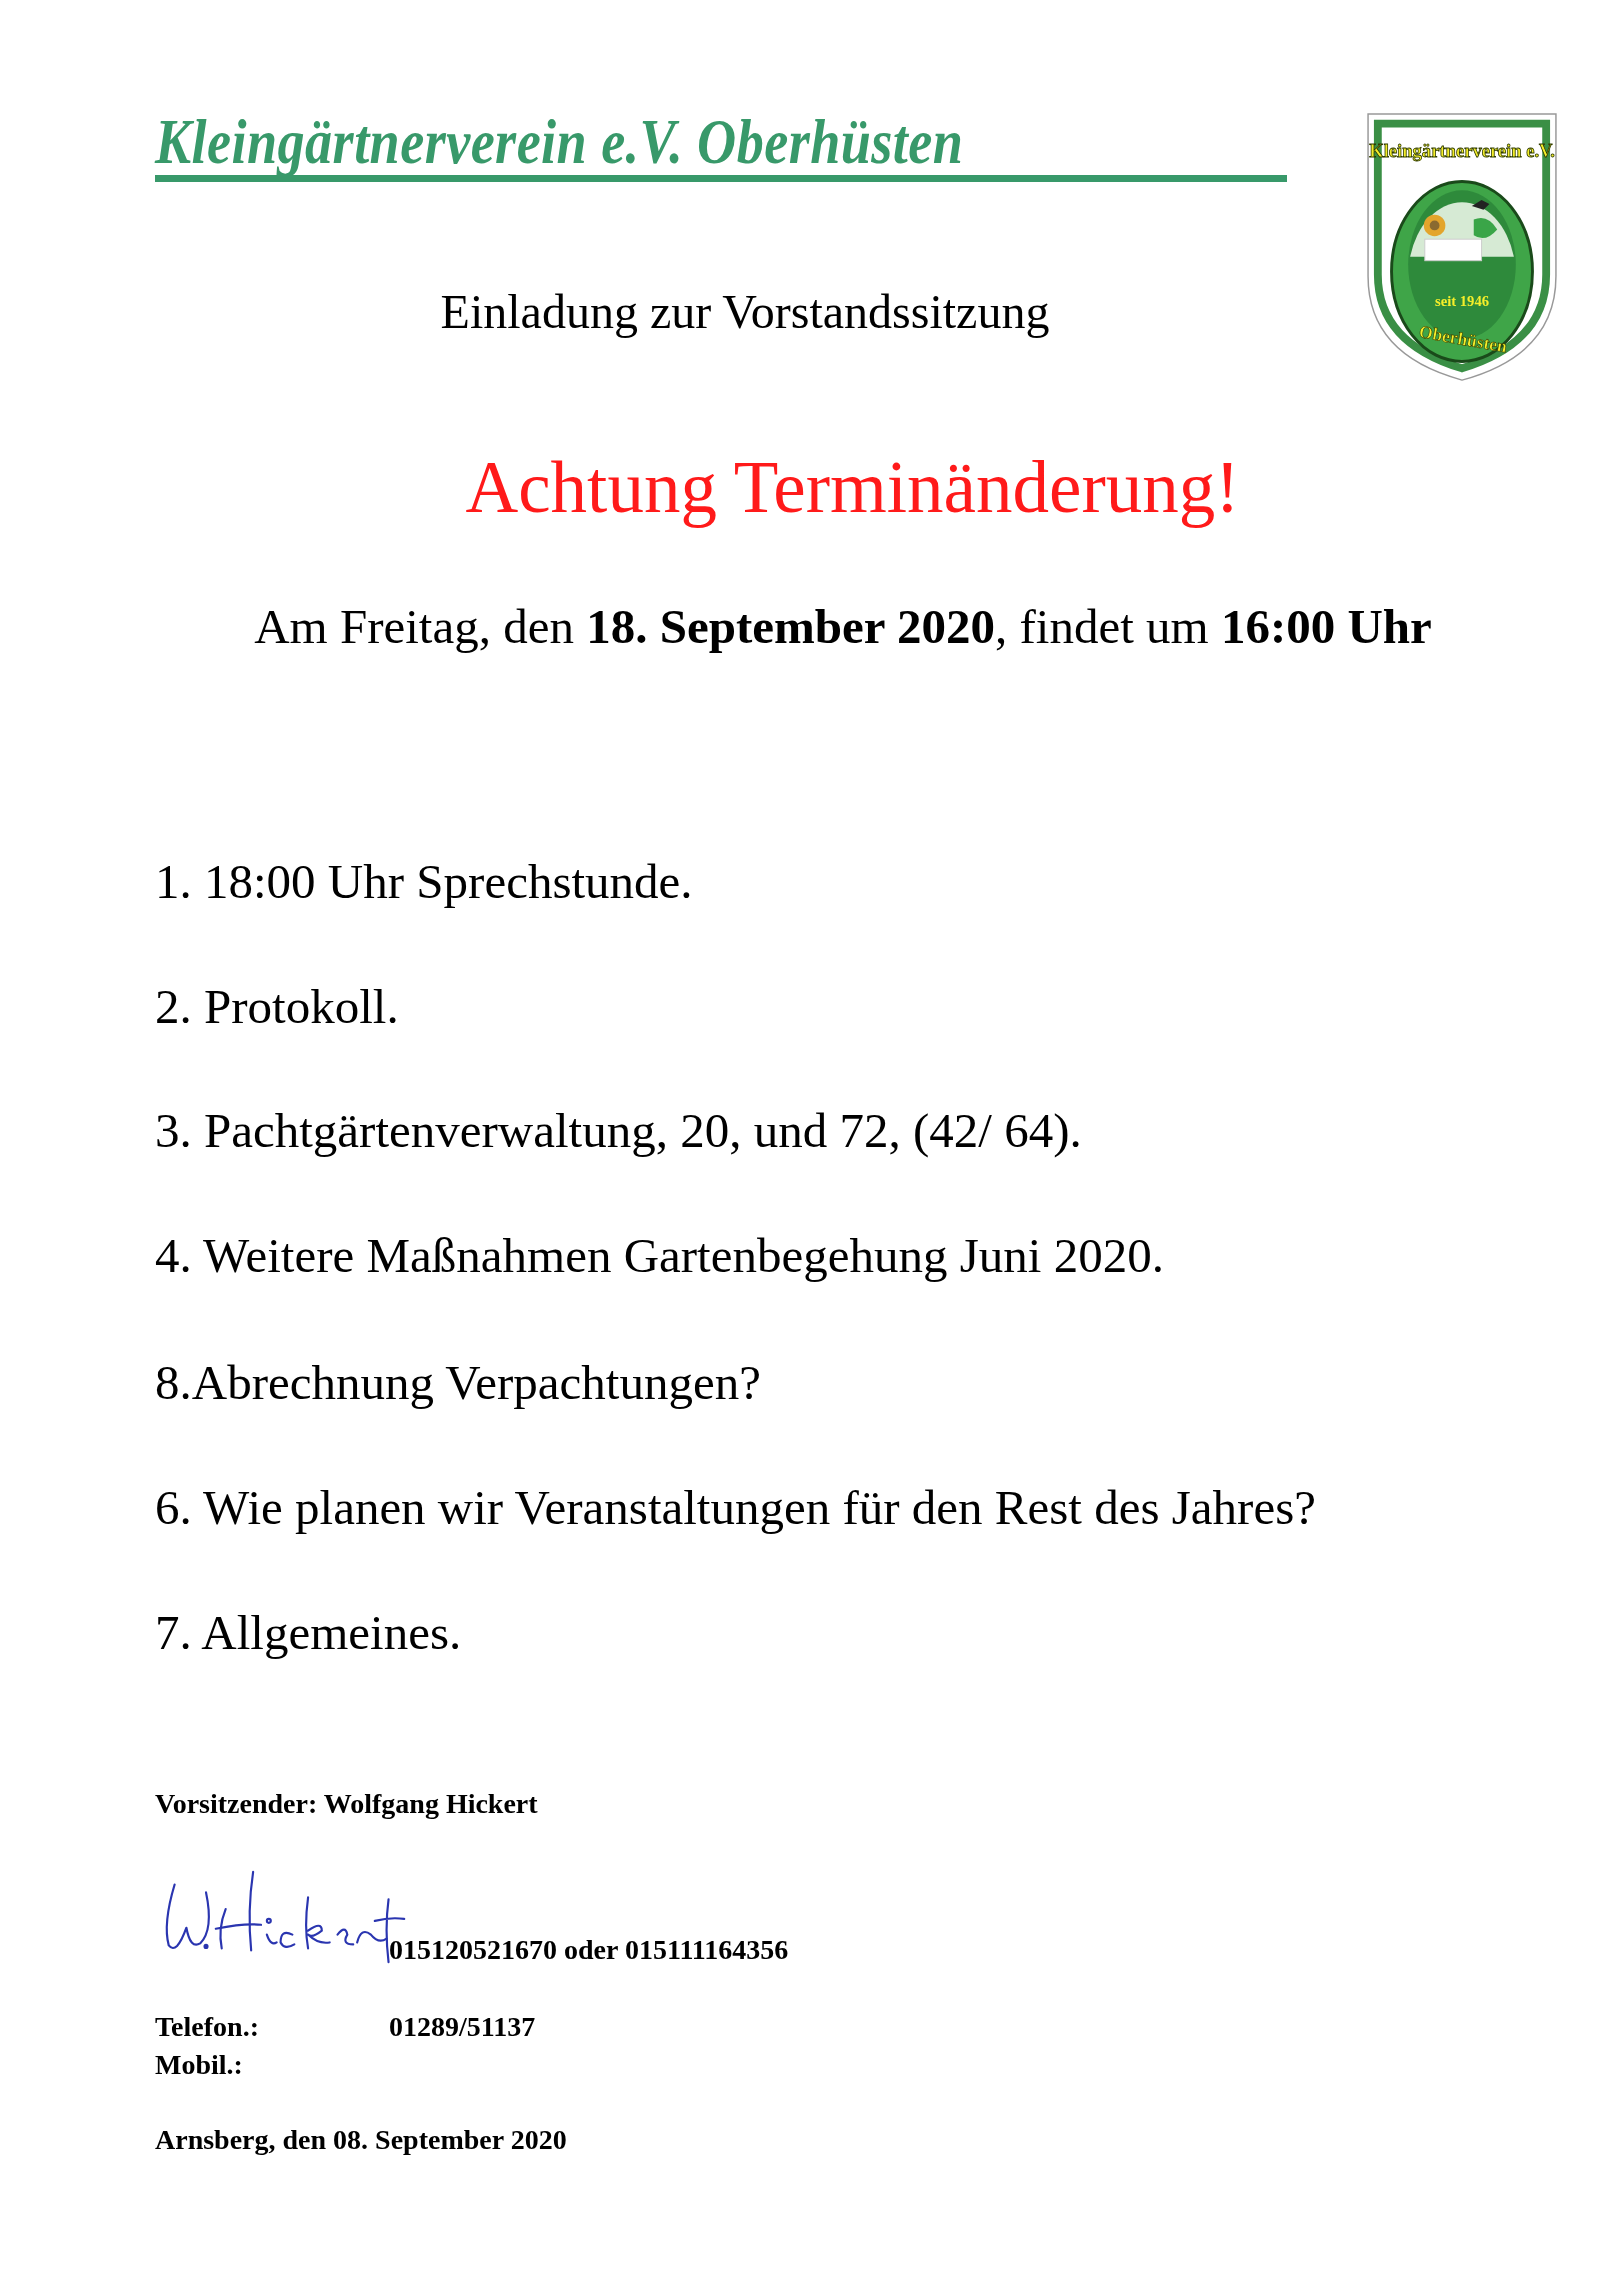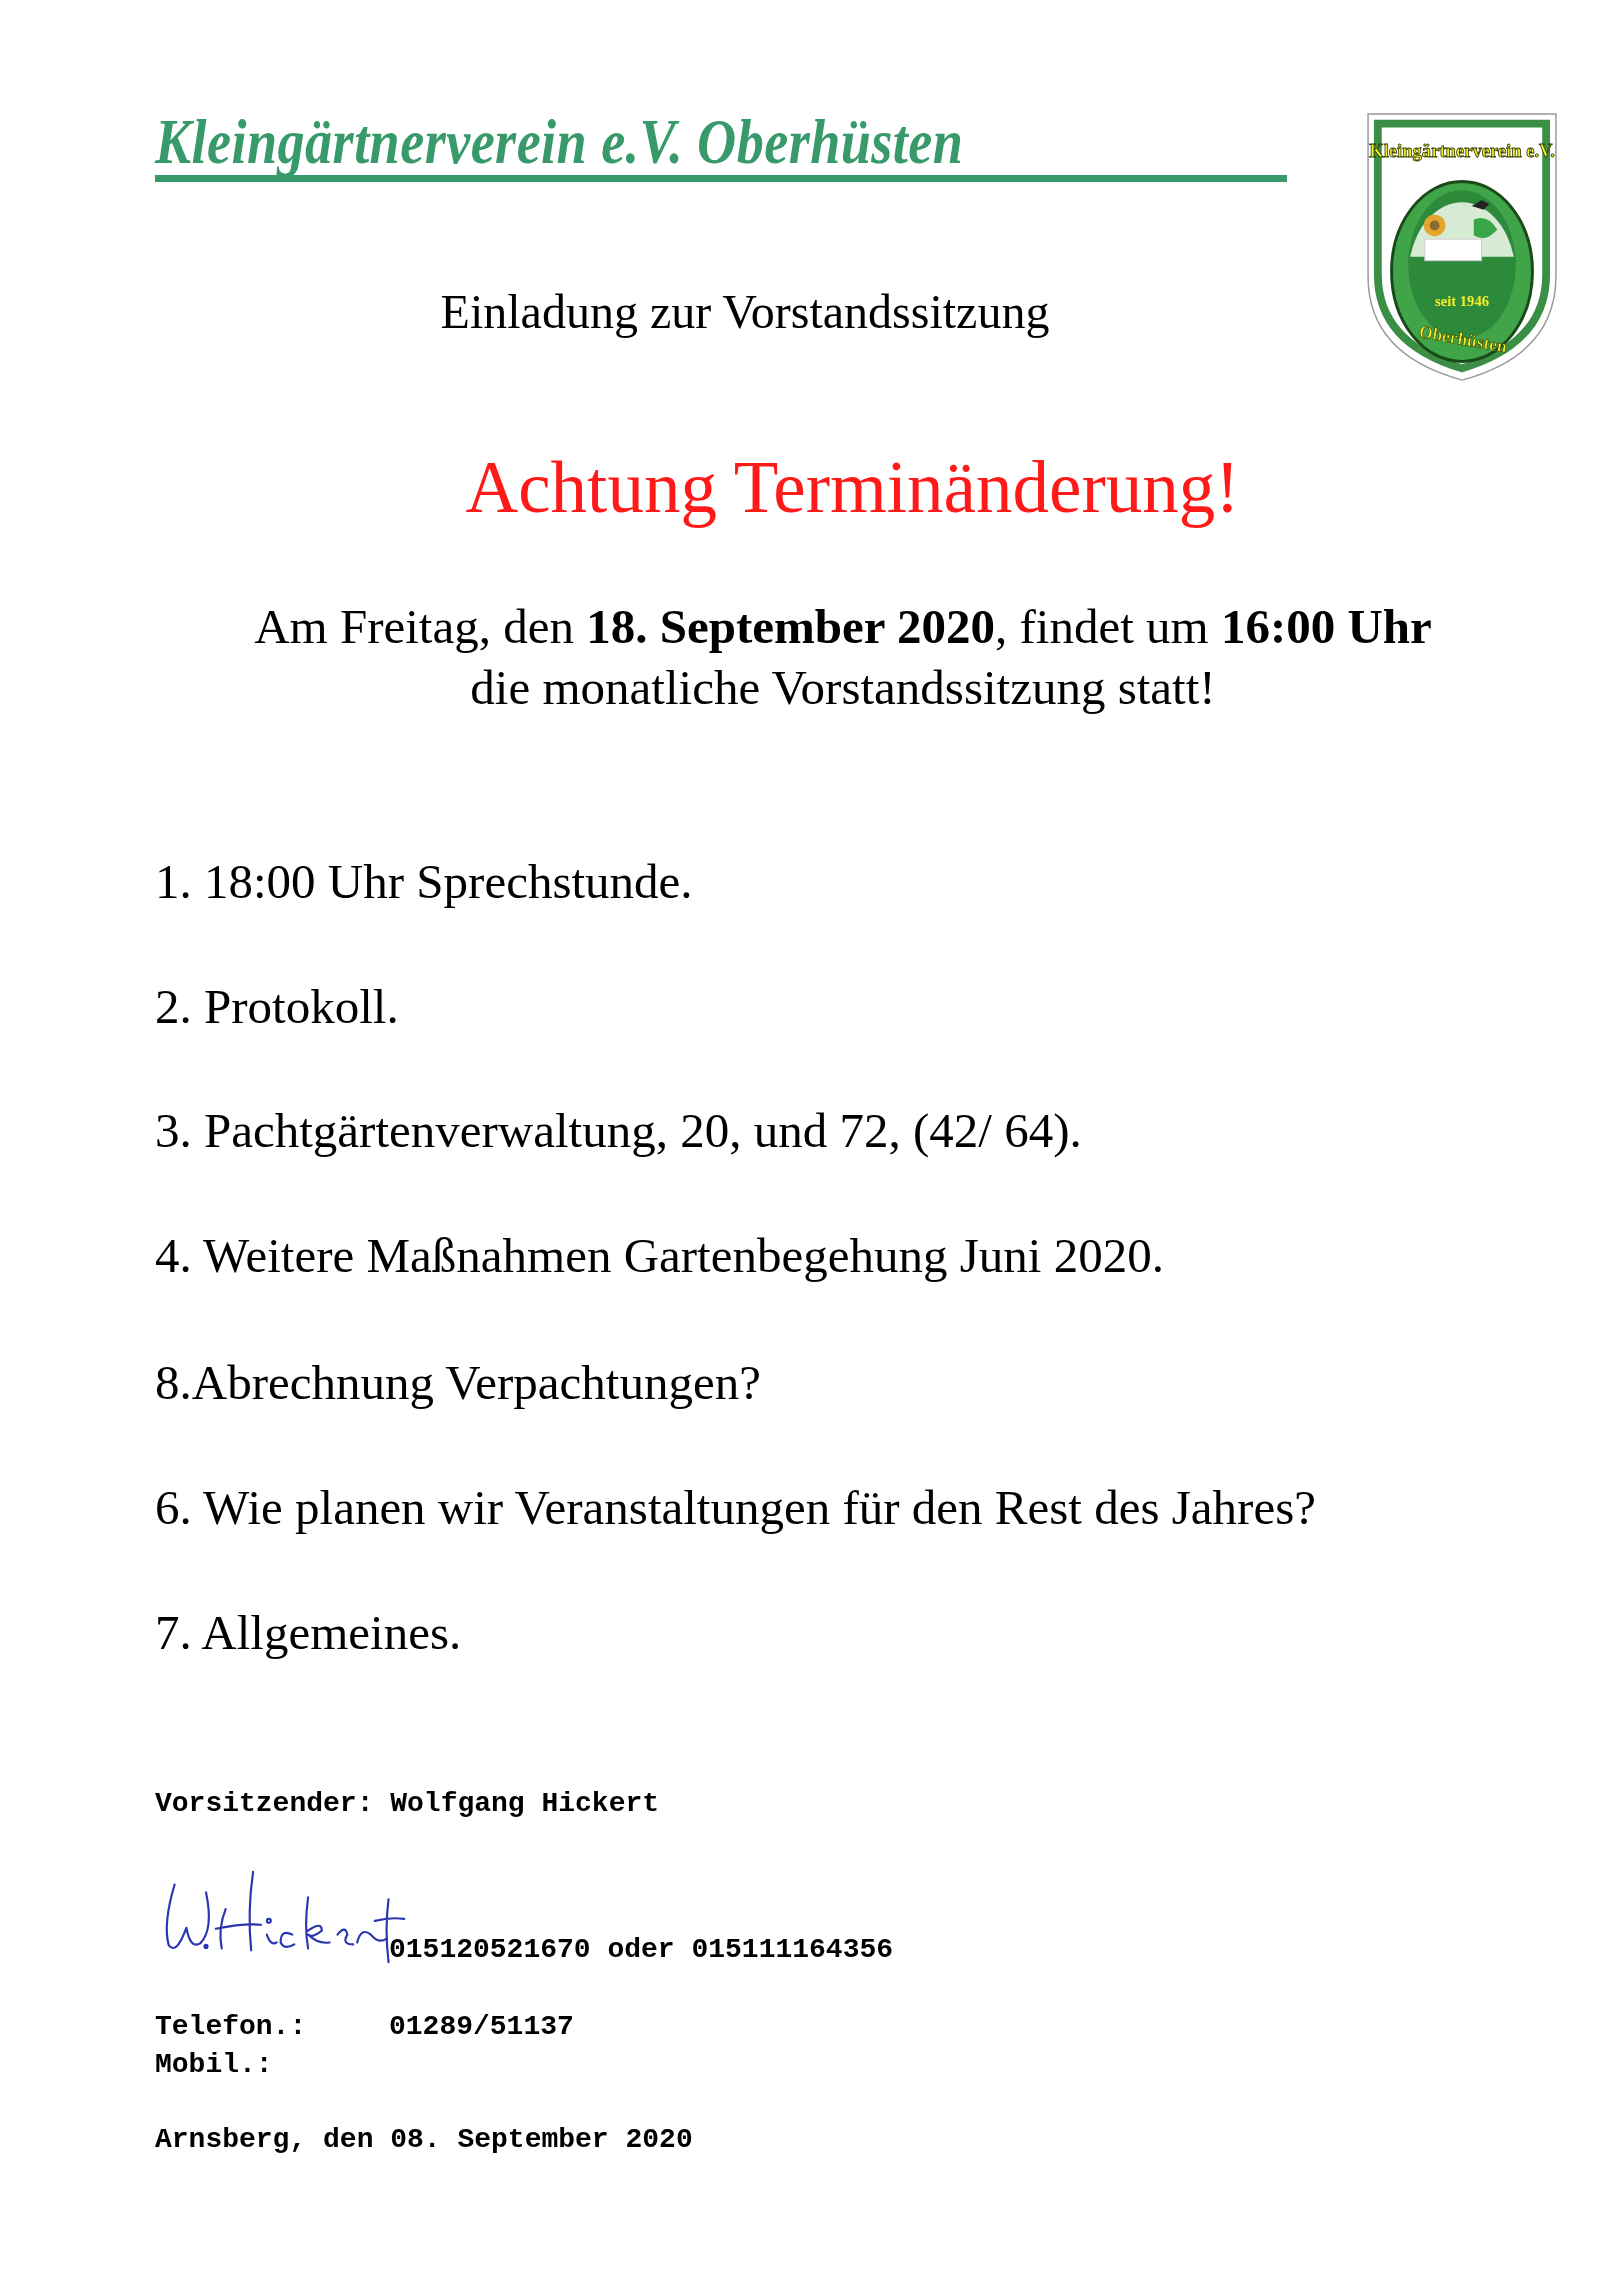--- a/index.html
+++ b/index.html
@@ -8,21 +8,21 @@
     .abs { position: absolute; }
     #club-title { left: 155px; top: 106px; font-size: 63px; font-weight: bold; font-style: italic;
                   color: #38996a; white-space: nowrap; letter-spacing: 0.5px;
                   transform: scaleX(0.86); transform-origin: left top; }
     #title-rule { left: 155px; top: 175px; width: 1132px; height: 6.9px; background: #38996a; }
     #page-title { left: 0; width: 1490px; top: 284px; text-align: center; font-size: 48px; }
     #notice { left: 0; width: 1705px; top: 446px; text-align: center; font-size: 73px; color: #ff1a1a; }
     #intro { left: 0; width: 1686px; top: 596px; text-align: center; font-size: 49px; line-height: 61px; }
     #intro b { font-weight: bold; }
     .agenda { left: 155px; font-size: 49px; white-space: nowrap; }
-    .small-bold { font-size: 28px; font-weight: bold; white-space: nowrap; font-family: Liberation Mono, monospace; }
+    .small-bold { font-size: 28px; font-weight: bold; white-space: nowrap; }
     #logo { left: 1364px; top: 110px; width: 196px; height: 274px; }
     #signature { left: 155px; top: 1860px; width: 314px; height: 108px; }
   </style>
 </head>
 <body>
 
 <div id="club-title" class="abs">Kleingärtnerverein e.V. Oberhüsten</div>
 <div id="title-rule" class="abs"></div>
 
 <svg id="logo" class="abs" viewBox="0 0 200 280">
@@ -40,21 +40,20 @@
   <path d="M110 98 l10 -6 l8 4 l-6 6 z" fill="#222"></path>
   <text x="100" y="200" text-anchor="middle" font-family="Liberation Serif, serif" font-weight="bold" font-size="15" fill="#f4ee2a">seit 1946</text>
   <text x="100" y="240" text-anchor="middle" font-family="Liberation Serif, serif" font-weight="bold" font-size="18" fill="#f4ee2a" stroke="#2d3a00" stroke-width="0.6" transform="rotate(10 100 240)">Oberhüsten</text>
 </svg>
 
 <div id="page-title" class="abs">Einladung zur Vorstandssitzung</div>
 <div id="notice" class="abs">Achtung Terminänderung!</div>
 
 <div id="intro" class="abs">
   <span>Am Freitag, den </span><b>18. September 2020</b><span>, findet um </span><b>16:00 Uhr</b><br>
-  <span>die monatliche Vorstandssitzung statt!</span>
 </div>
 
 <div class="abs agenda" style="top:853px;">1. 18:00 Uhr Sprechstunde.</div>
 <div class="abs agenda" style="top:978px;">2. Protokoll.</div>
 <div class="abs agenda" style="top:1102px;">3. Pachtgärtenverwaltung, 20, und 72, (42/ 64).</div>
 <div class="abs agenda" style="top:1227px;">4. Weitere Maßnahmen Gartenbegehung Juni 2020.</div>
 <div class="abs agenda" style="top:1354px;">8.Abrechnung Verpachtungen?</div>
 <div class="abs agenda" style="top:1479px;">6. Wie planen wir Veranstaltungen für den Rest des Jahres?</div>
 <div class="abs agenda" style="top:1604px;">7. Allgemeines.</div>
 

